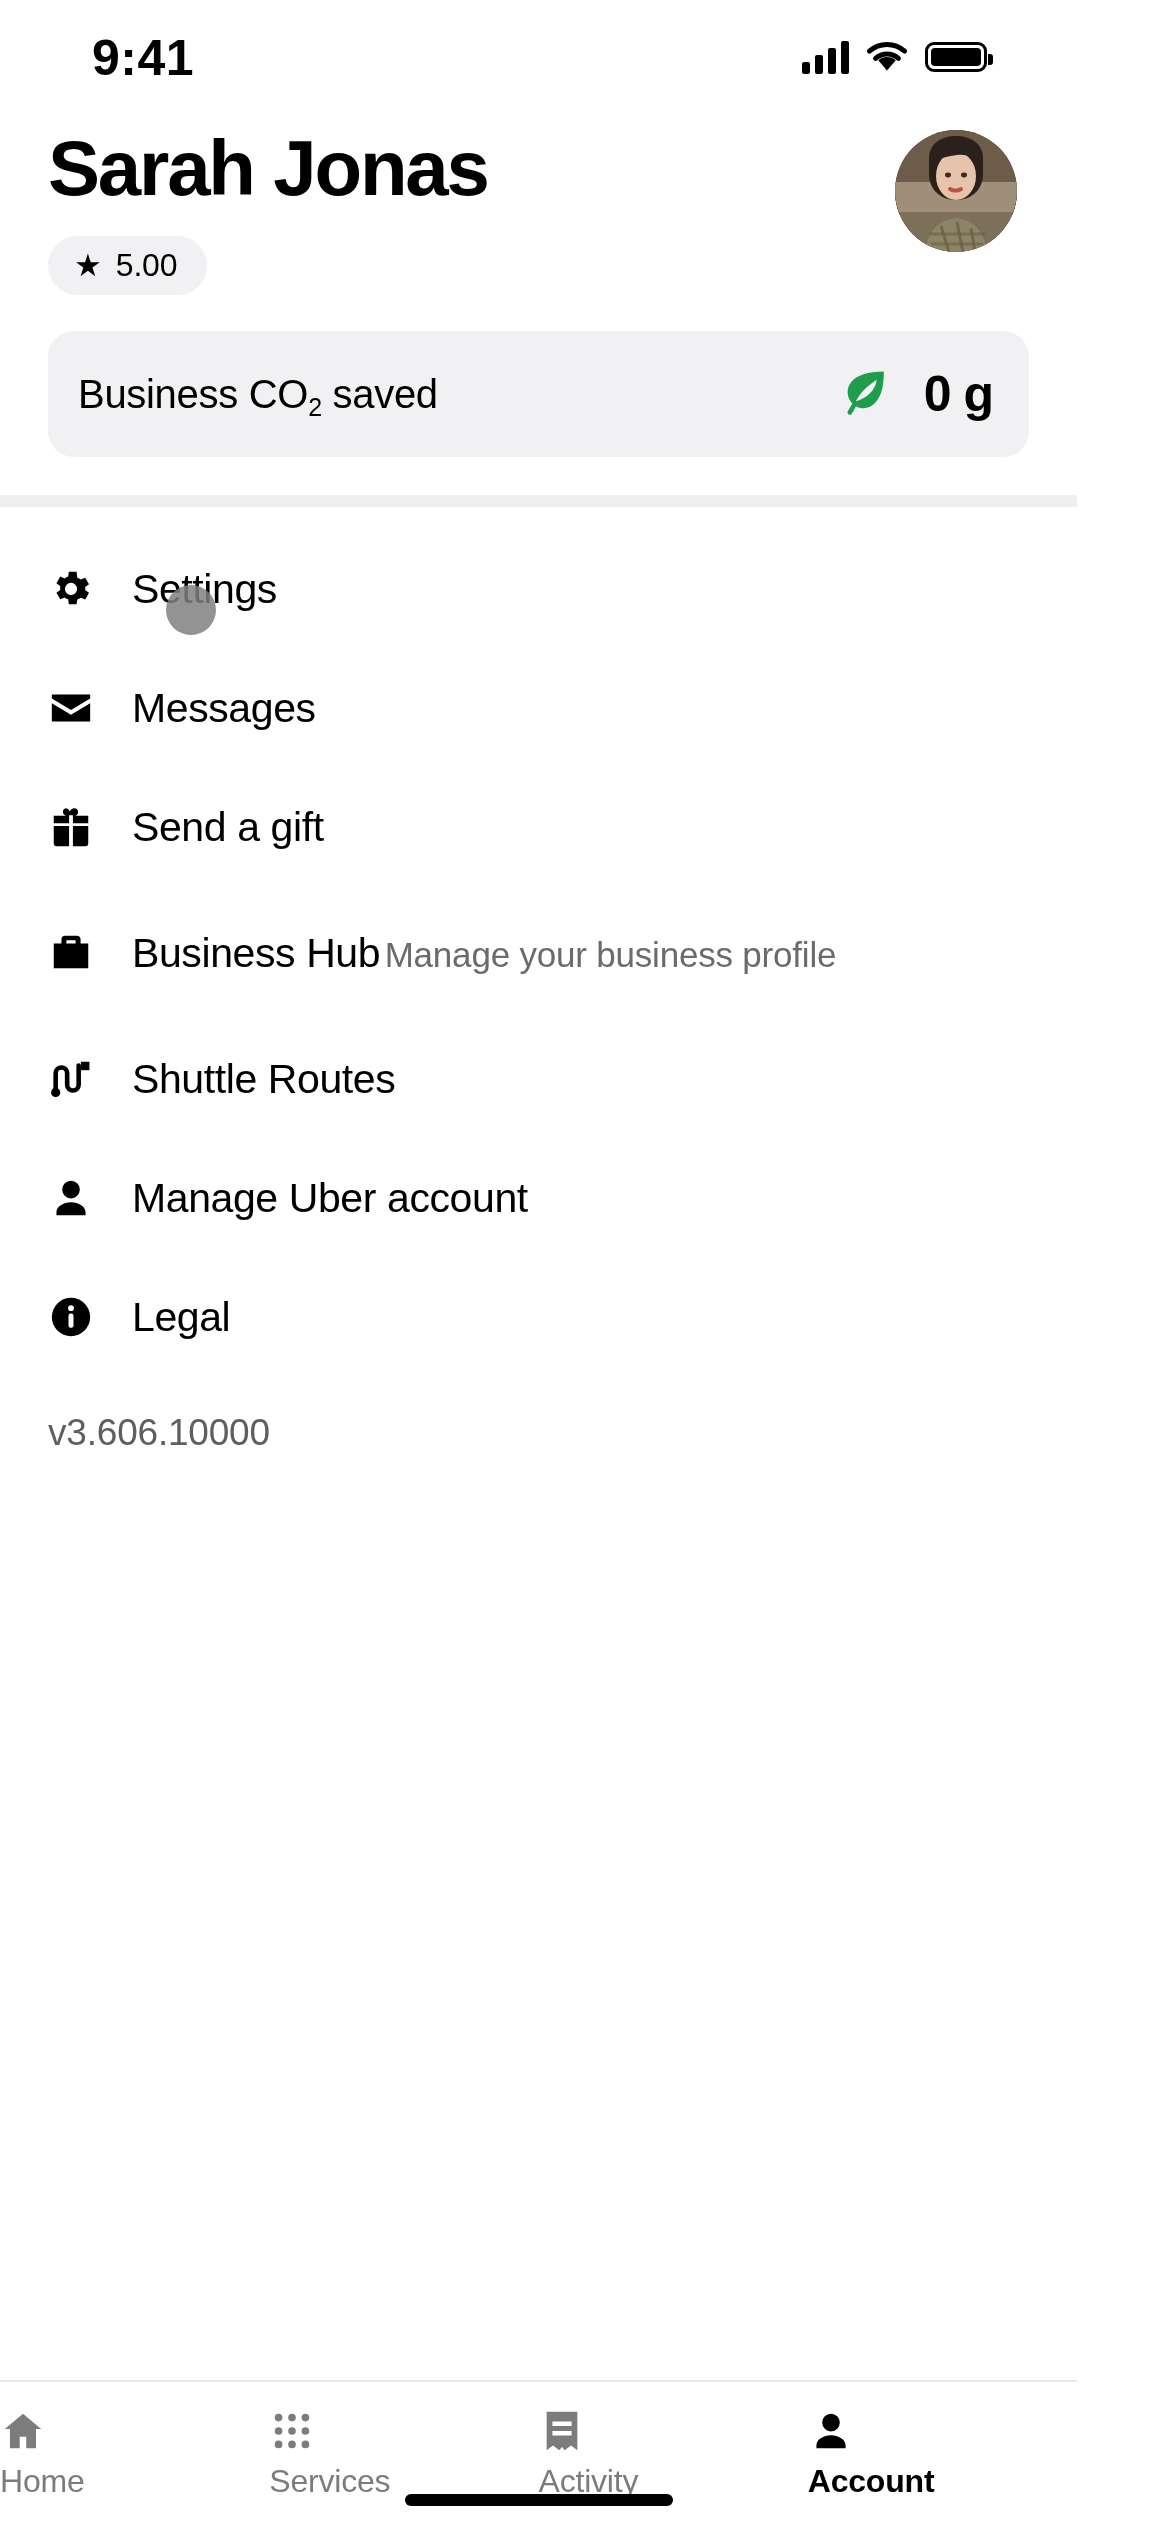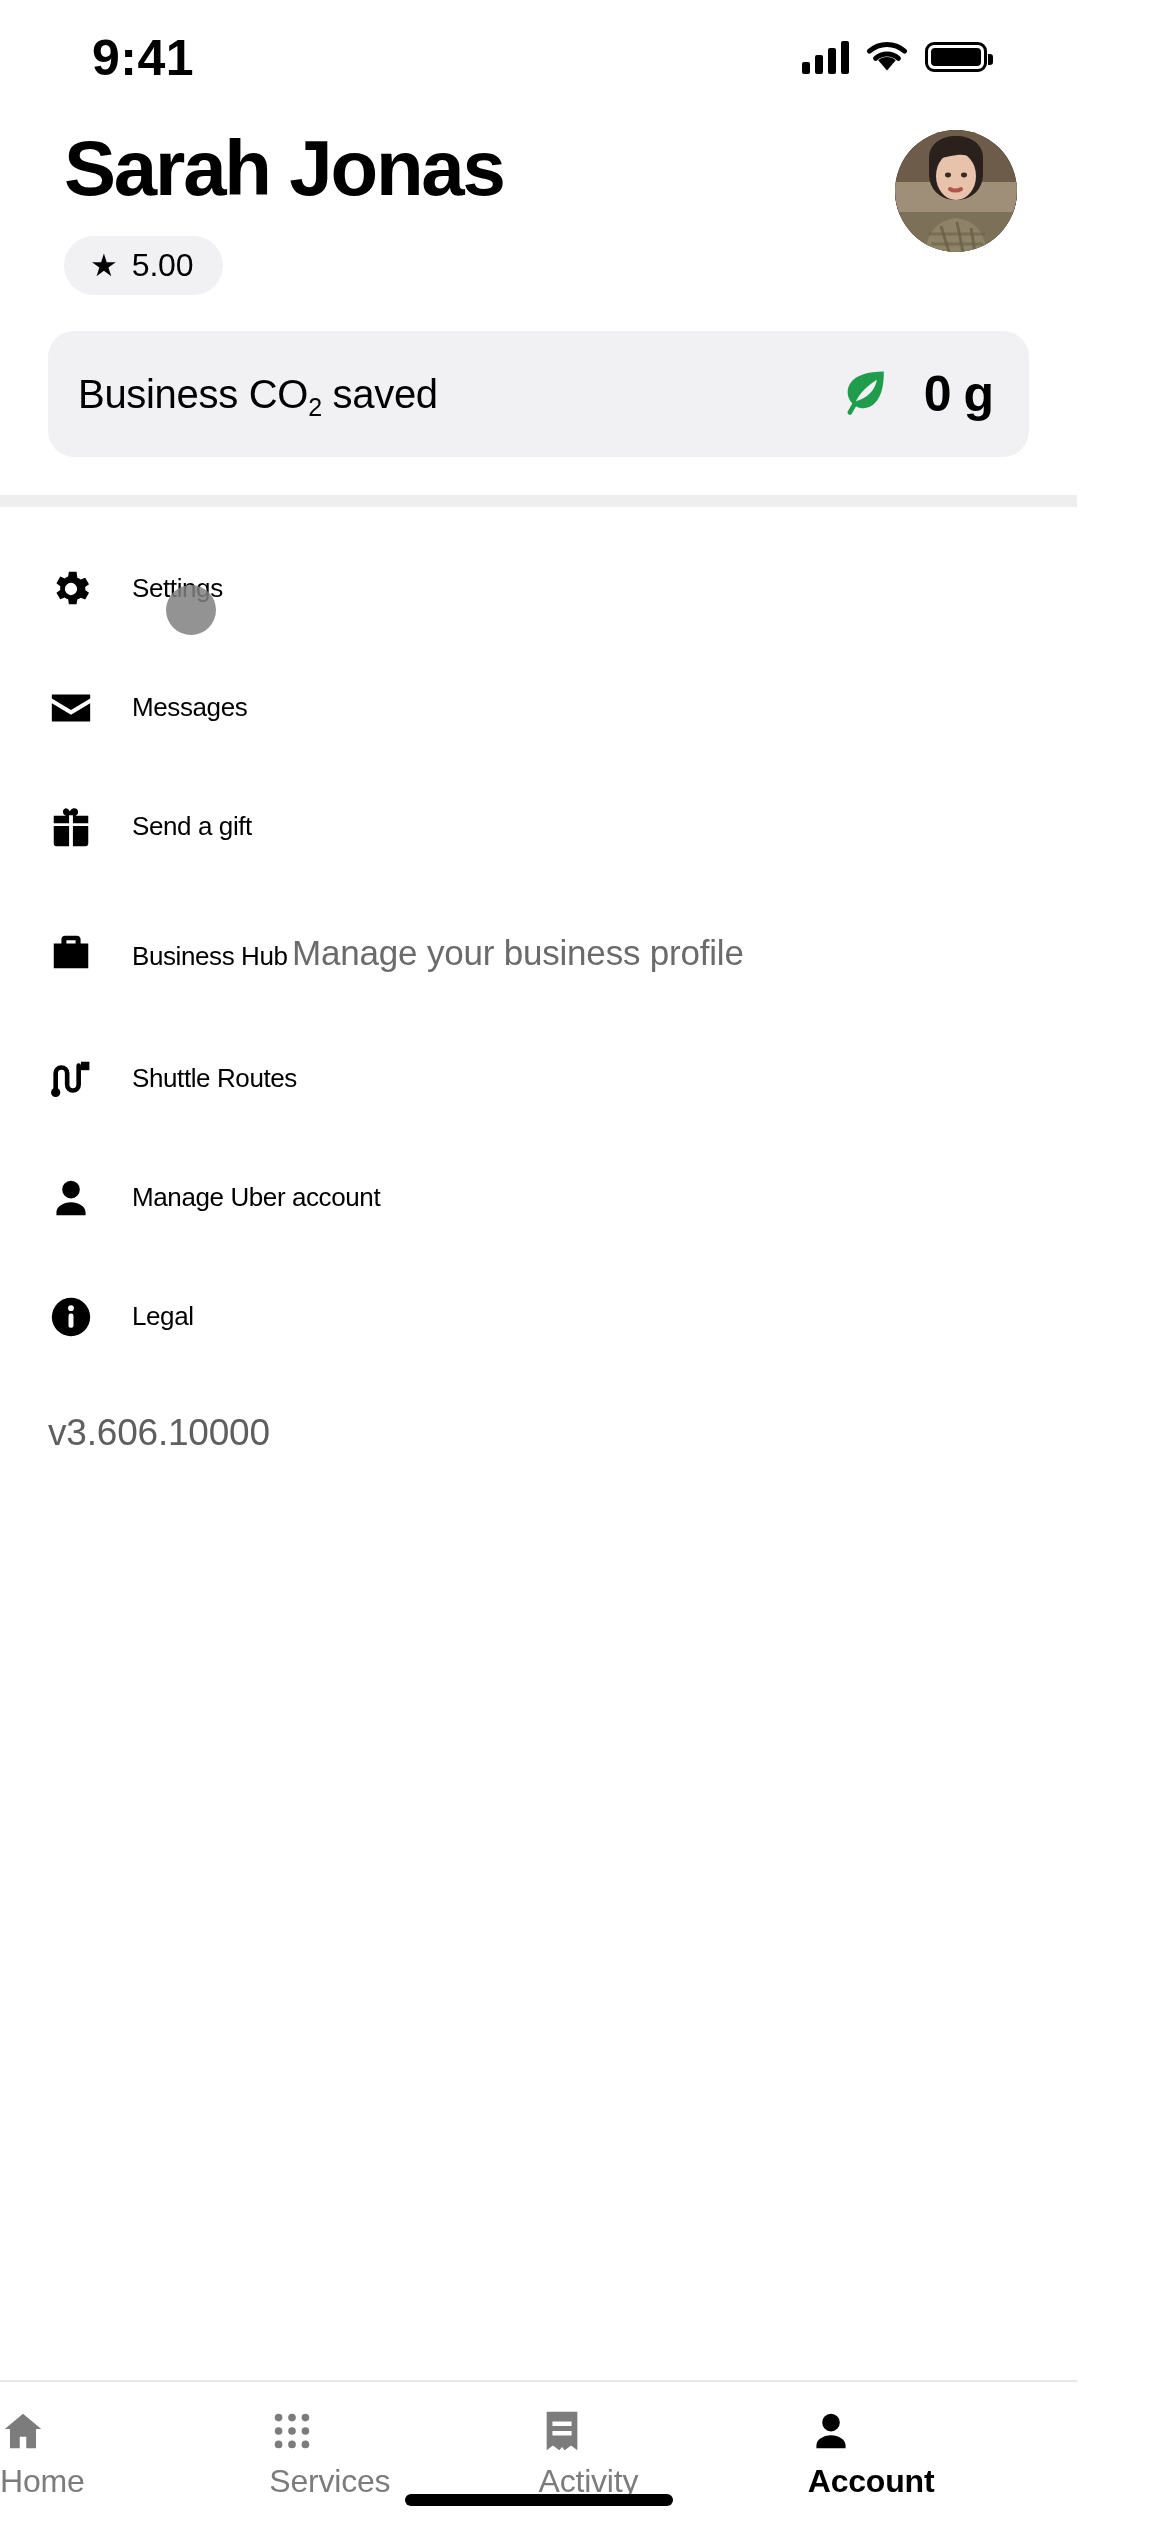--- a/index.html
+++ b/index.html
@@ -18,21 +18,21 @@
   .status-icons { display:flex; align-items:center; gap:16px; margin-top:6px; }
   .bars { display:flex; align-items:flex-end; gap:5px; height:34px; }
   .bars i { display:block; width:8px; background:#000; border-radius:2px; }
   .bars i:nth-child(1){height:12px;} .bars i:nth-child(2){height:19px;}
   .bars i:nth-child(3){height:26px;} .bars i:nth-child(4){height:33px;}
   .battery { width:62px; height:30px; border:3px solid #000; border-radius:9px; position:relative; padding:3px; }
   .battery::after { content:""; position:absolute; right:-9px; top:9px; width:5px; height:11px; background:#000; border-radius:0 3px 3px 0; }
   .battery span { display:block; height:100%; background:#000; border-radius:4px; }
 
   
-  .header { padding:10px 60px 0 48px; display:flex; align-items:flex-start; justify-content:space-between;margin-left:16px; }
+  .header { padding:10px 60px 0 48px; display:flex; align-items:flex-start; justify-content:space-between; }
   .header-left { padding-top:8px; }
   .title { font-size:78px; font-weight:700; letter-spacing:-2.2px; color:#000; line-height:1.08; }
   .rating-pill { margin-top:26px; display:inline-flex; align-items:center; gap:14px; background:#f1f1f3; border-radius:40px; padding:11px 30px 11px 26px; }
   .rating-pill .star { font-size:31px; line-height:1; color:#000; }
   .rating-pill .val { font-size:32px; color:#000; letter-spacing:-0.2px; }
   .avatar { width:122px; height:122px; border-radius:50%; overflow:hidden; flex:0 0 122px; margin-top:12px; position:relative; background:#3a2f28; }
   .avatar svg { display:block; width:100%; height:100%; }
 
   
   .co2-wrap { padding:36px 48px 0 48px; }
@@ -44,21 +44,21 @@
 
   .divider { height:12px; background:#eeeeee; margin-top:38px; flex:0 0 12px; }
 
   
   .menu { padding-top:22px; flex:1 1 auto; }
   .menu-item { display:flex; align-items:center; padding:0 48px; min-height:119px; position:relative; }
   .menu-item.with-sub { min-height:133px; align-items:center; }
   .mi-icon { width:56px; flex:0 0 56px; display:flex; align-items:center; justify-content:flex-start; }
   .mi-icon svg { display:block; }
   .mi-text { padding-left:28px; }
-  .mi-label { font-size:26px; color:#000; letter-spacing:-0.4px; line-height:1.18; }
+  .mi-label { font-size:41px; color:#000; letter-spacing:-0.4px; line-height:1.18; }
   .mi-sub { font-size:35px; color:#6b6b6b; letter-spacing:-0.2px; margin-top:6px; line-height:1.2; }
 
   .cursor-dot { position:absolute; left:166px; top:56px; width:50px; height:50px; border-radius:50%; background:#808080; opacity:0.85; }
 
   .version { padding:36px 48px 0 48px; font-size:37px; color:#5f5f5f; letter-spacing:-0.2px; }
 
   
   .tabbar { flex:0 0 152px; border-top:2px solid #e8e8e8; display:flex; align-items:flex-start; padding-top:24px; }
   .tab { flex:1 1 0; display:flex; flex-direction:column; align-items:flex-start; gap:7px; }
   .tab-icon { height:50px; display:flex; align-items:center; justify-content:center; }

